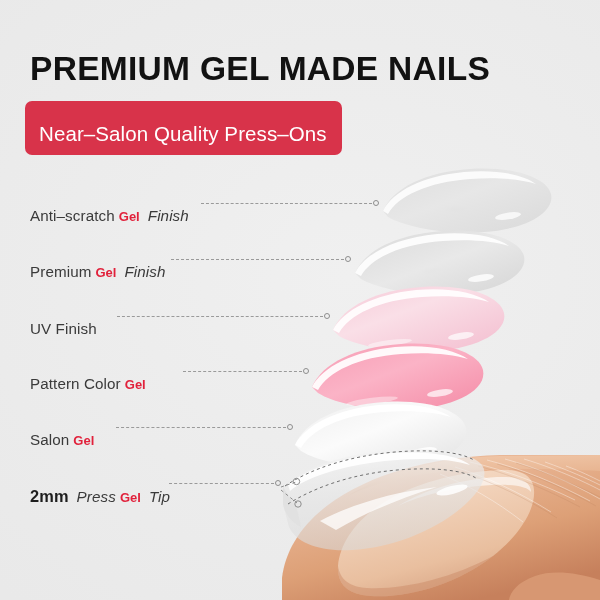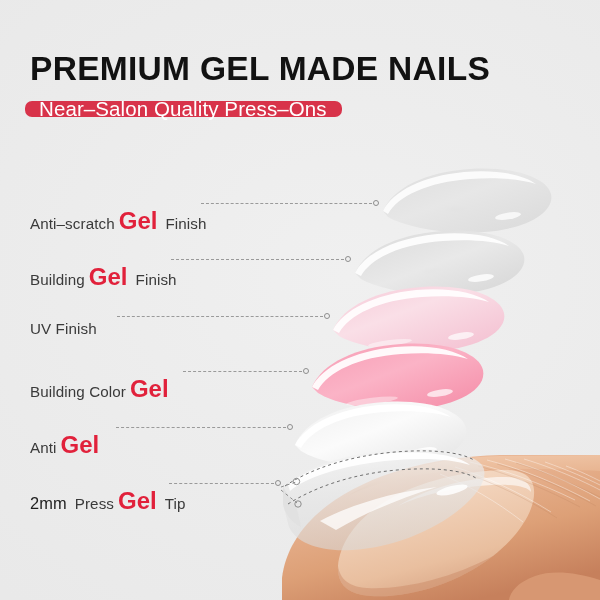--- a/index.html
+++ b/index.html
@@ -37,22 +37,22 @@
     font-weight: bold;
     letter-spacing: 0.3px;
     color: #121212;
     white-space: nowrap;
     text-align: center;
   }
   #subtitle-badge {
     position: absolute;
     left: 25px;
     top: 101px;
-    height: 16px;
-    padding: 0 15px 0 14px;
+    height: 42px;
+    padding: 12px 15px 0 14px;
     display: flex;
     align-items: center;
     background: #d8334a;
     border-radius: 7px;
     color: #ffffff;
     font-size: 20.5px;
     font-weight: normal;
     letter-spacing: 0.1px;
     white-space: nowrap;
   }
@@ -82,31 +82,31 @@
     height: 0;
   }
   .lbl {
     font-size: 15.2px;
     color: #3a3a3a;
     letter-spacing: 0.1px;
   }
   .lbl.gel {
     color: #e1213b;
     font-weight: bold;
-    font-size: 24px;
+    font-size: 13px;
     padding: 0 4px 0 4px;
     letter-spacing: 0;
   }
   .lbl.strong {
     color: #1e1e1e;
-    font-weight: normal;
+    font-weight: bold;
     font-size: 16.4px;
     text-align: right;
   }
-  .lbl.sp-l { padding-left: 4px; }
+  .lbl.sp-l { padding-left: 4px; font-style: italic; }
   .lbl.sp-r { padding-right: 4px; }
 
   .leader {
     position: absolute;
     height: 1px;
     border-top: 1px dashed #9a9a9a;
   }
   .leader-dot {
     position: absolute;
     width: 6px;
@@ -304,39 +304,39 @@
 
   <div id="labels">
       <div class="label-row" style="top: 207px;">
         <span class="lbl">Anti–scratch</span>
         <span class="lbl gel">Gel</span>
         <span class="lbl sp-l">Finish</span>
       </div>
       <div class="leader" style="left: 200.531px; top: 203px; width: 171.469px;"></div>
       <div class="leader-dot" style="left: 373px; top: 200px;"></div>
       <div class="label-row" style="top: 263px;">
-        <span class="lbl">Building</span>
+        <span class="lbl">Premium</span>
         <span class="lbl gel">Gel</span>
         <span class="lbl sp-l">Finish</span>
       </div>
       <div class="leader" style="left: 170.594px; top: 259px; width: 173.406px;"></div>
       <div class="leader-dot" style="left: 345px; top: 256px;"></div>
       <div class="label-row" style="top: 320px;">
         <span class="lbl">UV Finish</span>
       </div>
       <div class="leader" style="left: 117.297px; top: 316px; width: 205.703px;"></div>
       <div class="leader-dot" style="left: 324px; top: 313px;"></div>
       <div class="label-row" style="top: 375px;">
-        <span class="lbl">Building Color</span>
+        <span class="lbl">Pattern Color</span>
         <span class="lbl gel">Gel</span>
       </div>
       <div class="leader" style="left: 183.203px; top: 371px; width: 118.797px;"></div>
       <div class="leader-dot" style="left: 303px; top: 368px;"></div>
       <div class="label-row" style="top: 431px;">
-        <span class="lbl">Anti</span>
+        <span class="lbl">Salon</span>
         <span class="lbl gel">Gel</span>
       </div>
       <div class="leader" style="left: 115.656px; top: 427px; width: 170.344px;"></div>
       <div class="leader-dot" style="left: 287px; top: 424px;"></div>
       <div class="label-row" style="top: 487px;">
         <span class="lbl strong sp-r">2mm</span>
         <span class="lbl sp-l">Press</span>
         <span class="lbl gel">Gel</span>
         <span class="lbl sp-l">Tip</span>
       </div>

